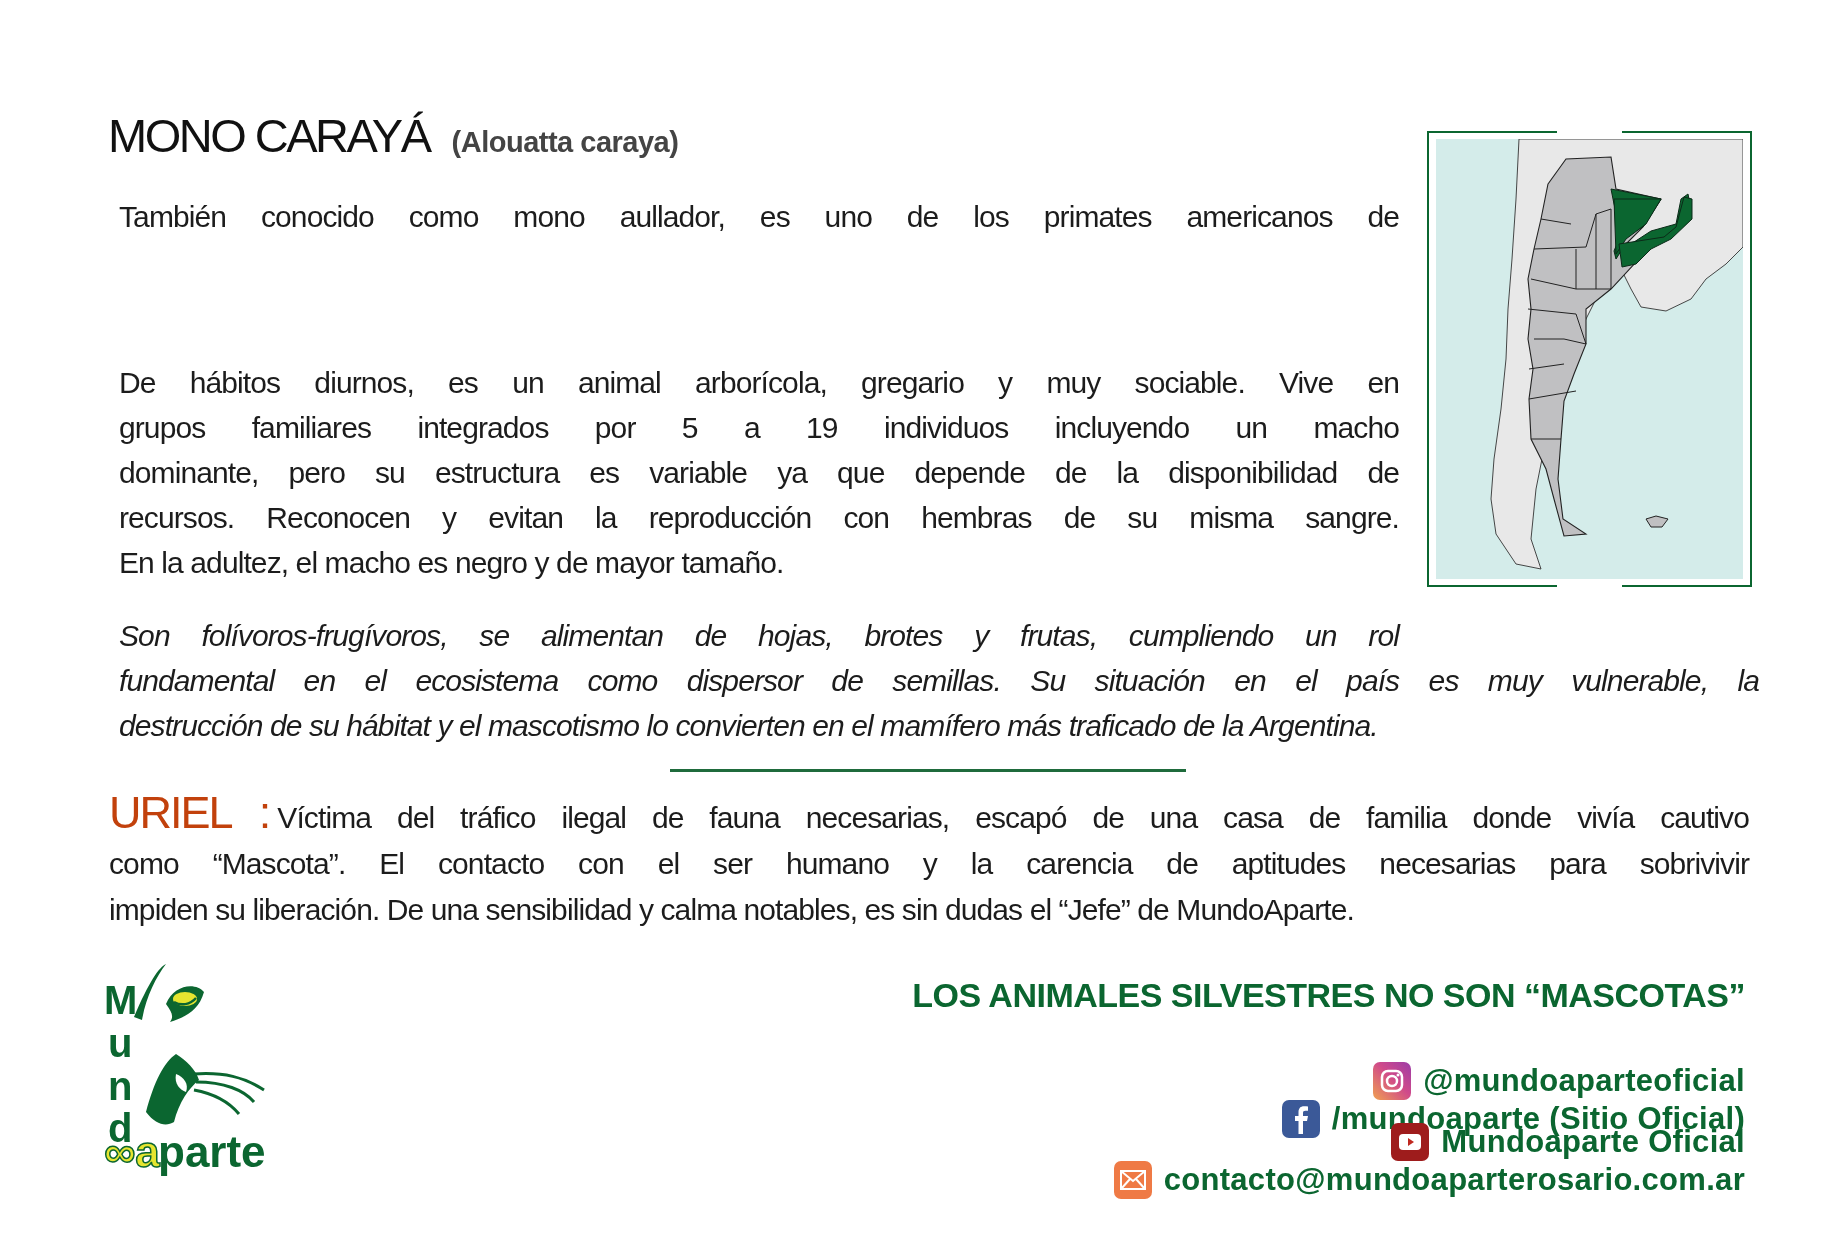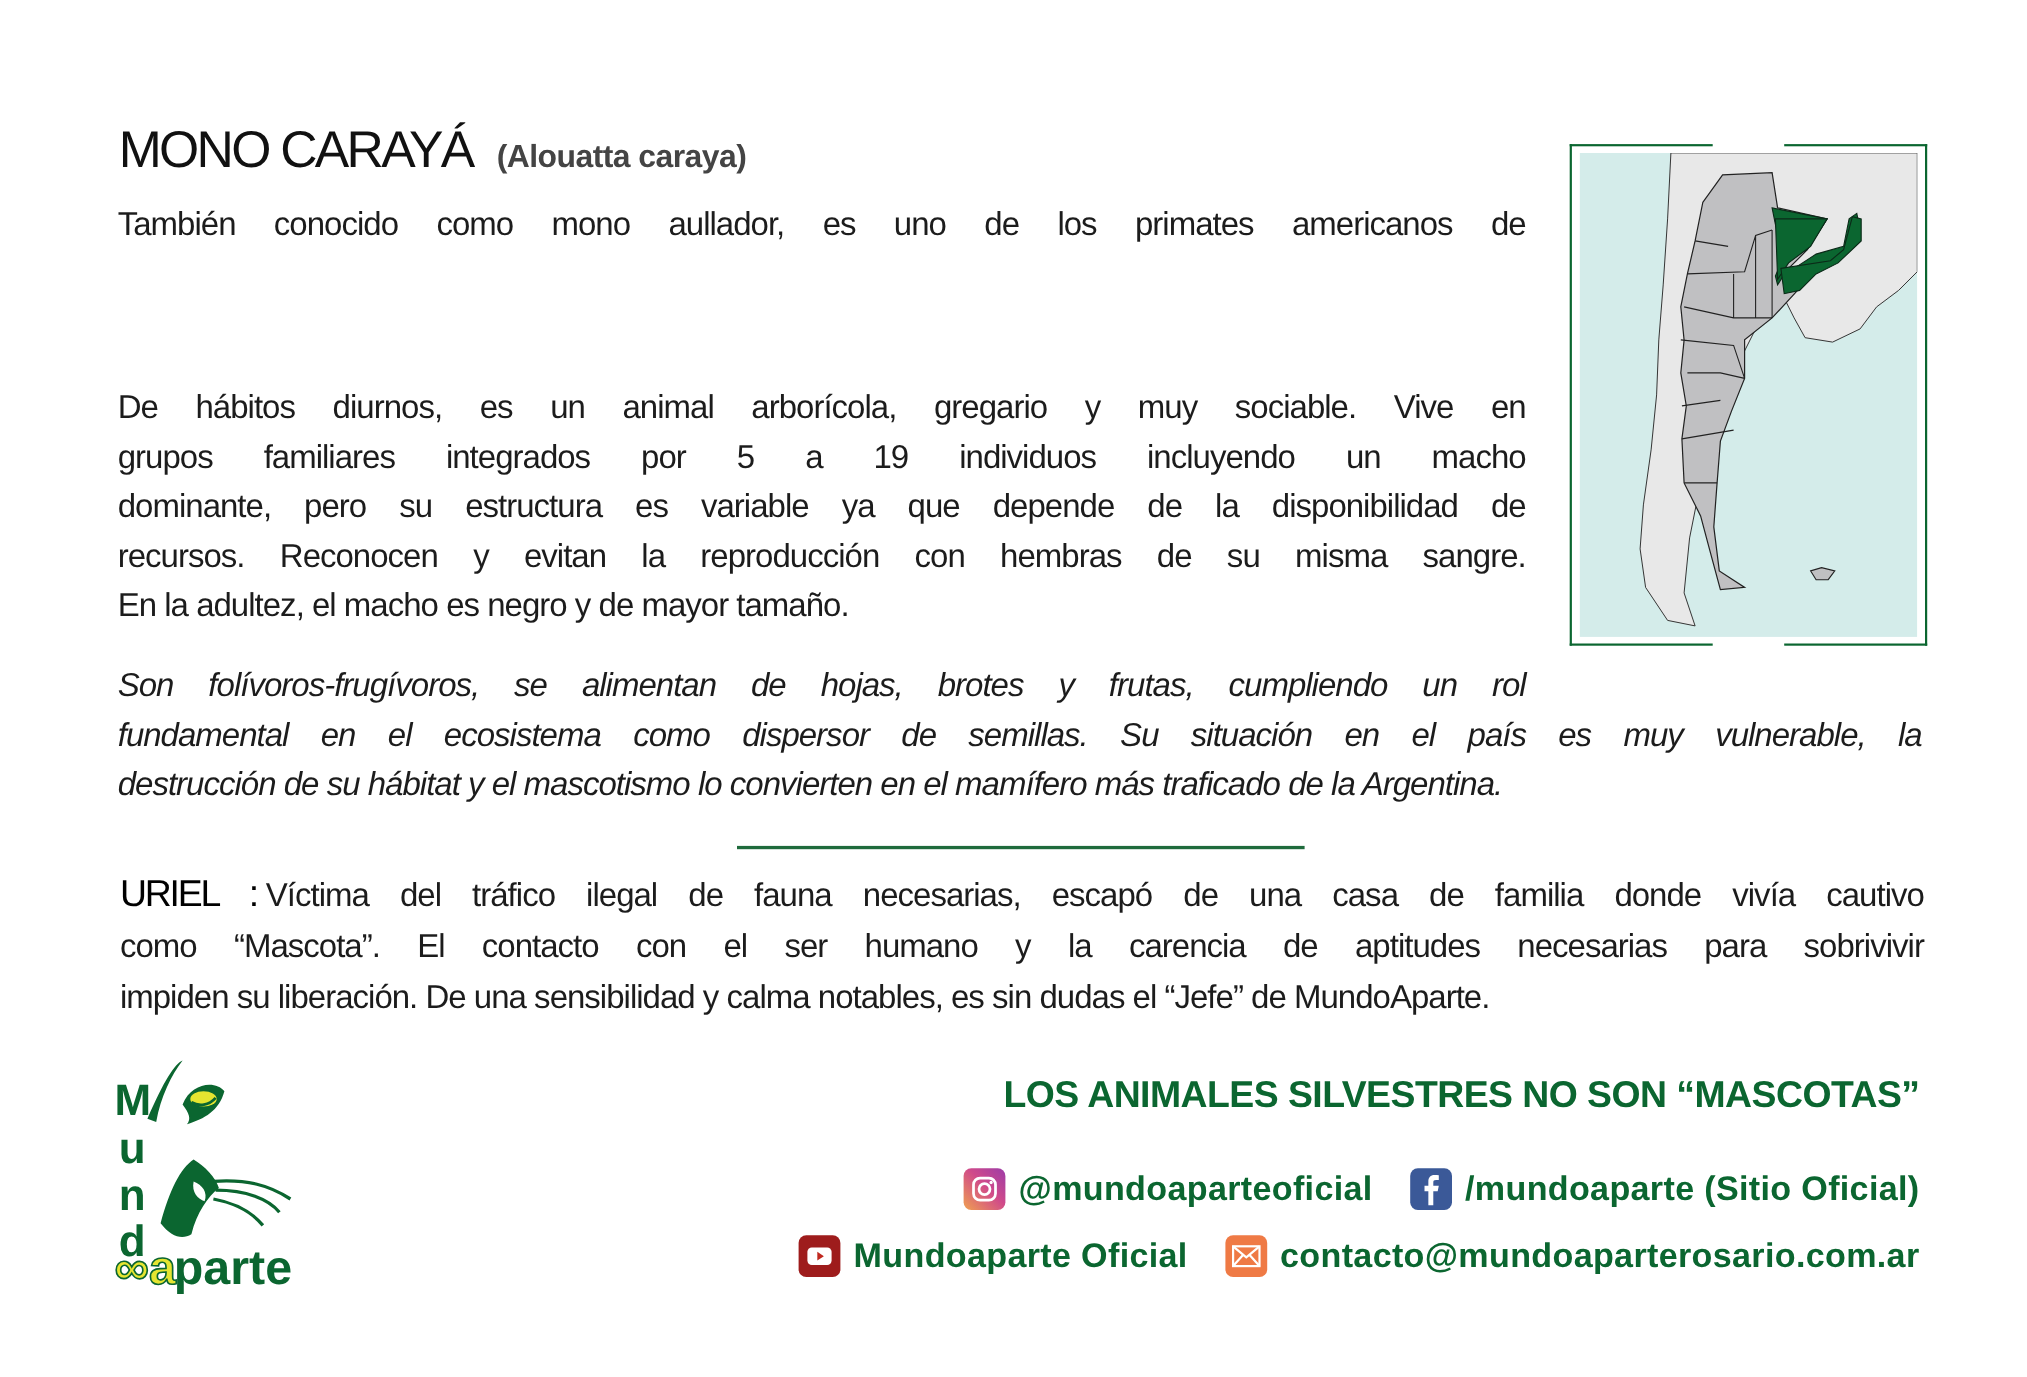--- a/index.html
+++ b/index.html
@@ -7,49 +7,49 @@
          font-family:"Liberation Sans", sans-serif; color:#1a1a1a; }
   .abs { position:absolute; }
 
   
   .title { left:108px; top:108px; font-size:47px; letter-spacing:-2.5px; color:#111;
            white-space:nowrap; line-height:56px; }
   .sci { font-size:29px; font-weight:bold; color:#444; letter-spacing:-0.5px;
          margin-left:22px; }
 
   .para { font-size:30px; line-height:45px; letter-spacing:-0.9px; color:#1c1c1c;
-          text-align:justify; text-align-last:left; margin:0; }
+          text-align:justify; text-align-last:left; margin:12px; }
   .p1 { left:107px; top:182px; width:1280px; }
   .p2 { left:107px; top:348px; width:1280px; }
   .p3 { left:107px; top:601px; width:1640px;font-style:italic; }
   .p3 .line { display:block; text-align:justify; text-align-last:justify; white-space:nowrap; }
   .p3 .line.first { width:1280px; }
   .p3 .line.last { text-align-last:left; }
   .p2 .line, .p1 .line { display:block; text-align:justify; text-align-last:justify; white-space:nowrap; }
   .line.last { text-align-last:left !important; }
 
   
   .map-frame { left:1427px; top:131px; width:325px; height:456px; }
   .map-frame .b { position:absolute; background:#0b6630; }
 
   
   .divider { left:670px; top:769px; width:516px; height:3px; background:#1f6b3c; }
 
   
   .uriel { left:109px; top:790px; width:1640px; }
   .uriel .line { display:block; white-space:nowrap; text-align:justify; text-align-last:justify;
                  font-size:30px; line-height:46px; letter-spacing:-0.9px; color:#1c1c1c; }
-  .uriel .name { font-size:34px; letter-spacing:-2px; color:#000000; margin-right:8px; }
+  .uriel .name { font-size:45px; letter-spacing:-2px; color:#c2410c; margin-right:8px; }
 
   
   .slogan { right:98px; top:976px; font-size:34px; font-weight:bold; color:#0b6630;
             letter-spacing:-0.5px; white-space:nowrap; }
 
   
-  .contact-row { right:98px; display:flex; align-items:flex-end; gap:0; white-space:nowrap; }
+  .contact-row { right:98px; display:flex; align-items:flex-end; gap:0; white-space:nowrap;flex-direction:column; }
   .row1 { top:1062px; }
   .row2 { top:1123px; }
   .contact { display:flex; align-items:center; margin-left:34px; }
   .contact .icon { width:38px; height:38px; border-radius:7px; display:flex; align-items:center;
                    justify-content:center; margin-right:12px; flex:0 0 auto; }
   .contact .txt { font-size:31px; font-weight:bold; color:#0b6630; letter-spacing:0.3px; }
 
   
   .logo { left:104px; top:962px; width:200px; height:215px; }
 </style>

